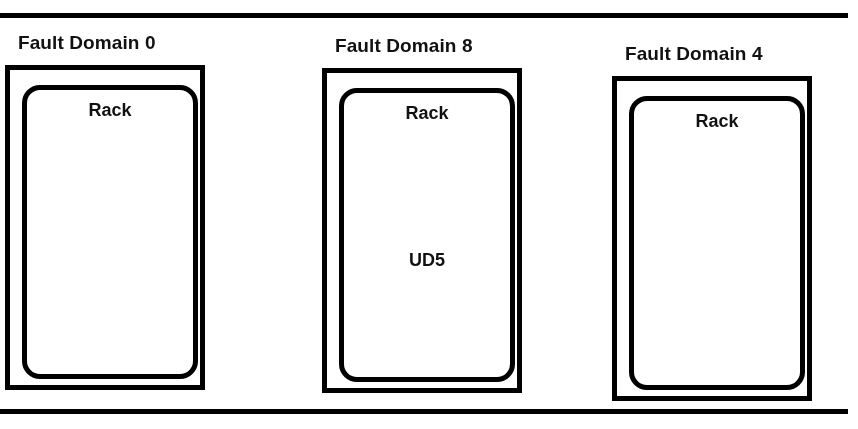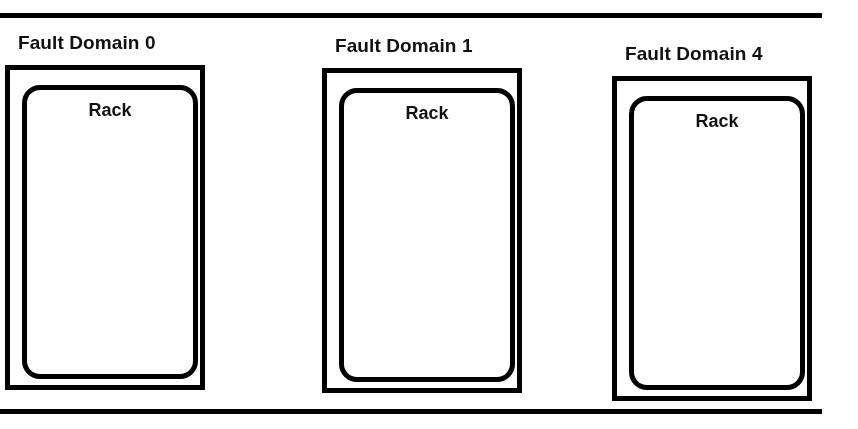--- a/index.html
+++ b/index.html
@@ -8,20 +8,21 @@
     padding: 0;
     background: #ffffff;
   }
   #canvas {
     position: relative;
     width: 822px;
     height: 429px;
     background: #ffffff;
     overflow: hidden;
     font-family: "Liberation Sans", sans-serif;
+    padding-left: 26px;
     -webkit-font-smoothing: antialiased;
   }
   .hrule {
     position: absolute;
     left: 0;
     width: 858px;
     height: 5px;
     background: #000000;
   }
   #rule-top  { top: 13px; }
@@ -93,24 +94,25 @@
   <div class="domain" id="domain-0">
     <div class="domain-title">Fault Domain 0</div>
     <div class="outer-box">
       <div class="rack-box">
         <div class="rack-label">Rack</div>
       </div>
     </div>
   </div>
 
   <div class="domain" id="domain-1">
-    <div class="domain-title">Fault Domain 1</div>
+    <div class="domain-title">Fault Domain 8</div>
     <div class="outer-box">
       <div class="rack-box">
         <div class="rack-label">Rack</div>
+        <div class="ud-label ud-2">UD5</div>
       </div>
     </div>
   </div>
 
   <div class="domain" id="domain-2">
     <div class="domain-title">Fault Domain 4</div>
     <div class="outer-box">
       <div class="rack-box">
         <div class="rack-label">Rack</div>
       </div>

